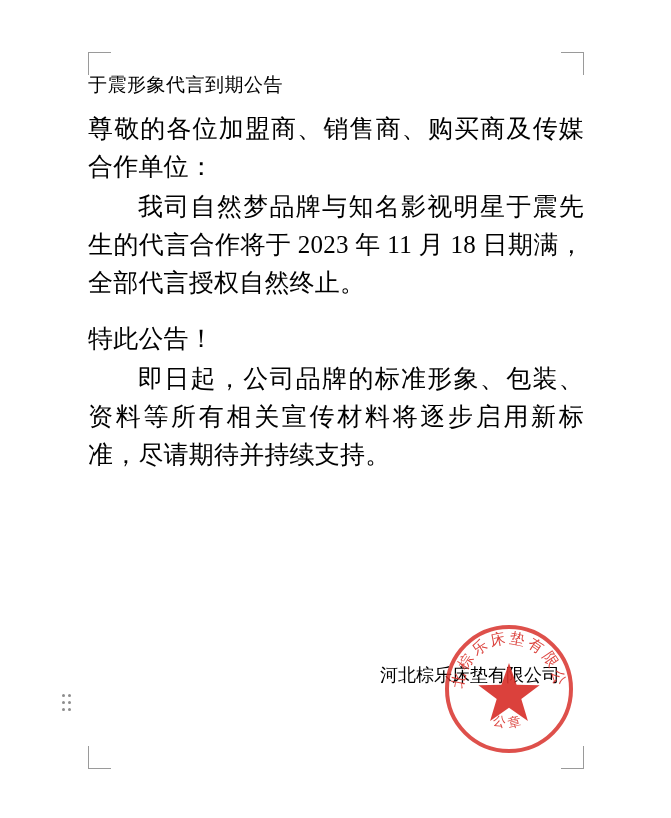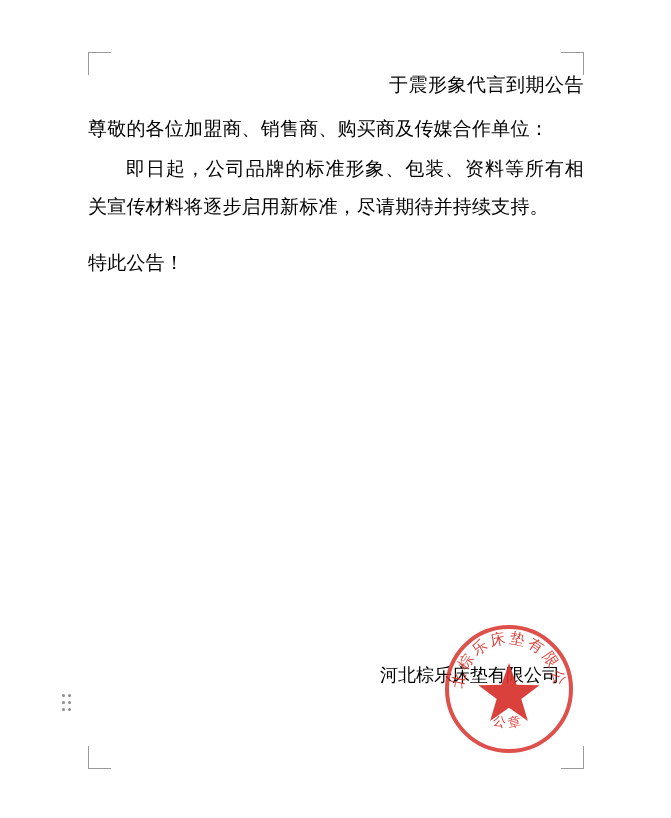--- a/index.html
+++ b/index.html
@@ -31,30 +31,30 @@
   .crop.br { left: 561px; top: 746px; border-right-width: 1px; border-bottom-width: 1px; }
 
   .doc {
     position: absolute;
     left: 88px;
     top: 62px;
     width: 496px;
   }
 
   .doc-title {
-    text-align: right;
+    text-align: left;
     font-size: 19px;
     line-height: 30px;
     letter-spacing: 0.5px;
     margin: 8px 0 10px 0;
     font-weight: 400;
   }
 
   p.para {
-    font-size: 19px;
+    font-size: 25px;
     line-height: 38px;
     margin: 0 0 2px 0;
     text-align: justify;
     text-justify: inter-ideograph;
     letter-spacing: 0.2px;
   }
   p.indent { text-indent: 2em; }
   p.gap-top { margin-top: 18px; }
 
   .sig-block {
@@ -107,25 +107,26 @@
 <div class="crop tl"></div>
 <div class="crop tr"></div>
 <div class="crop bl"></div>
 <div class="crop br"></div>
 
 <div class="doc">
   <div class="doc-title">于震形象代言到期公告</div>
 
   <p class="para">尊敬的各位加盟商、销售商、购买商及传媒合作单位：</p>
 
+  <p class="para indent">我司自然梦品牌与知名影视明星于震先生的代言合作将于 2023 年 11 月 18 日期满，全部代言授权自然终止。</p>
 
 
+  <p class="para gap-top">特此公告！</p>
+
   <p class="para indent">即日起，公司品牌的标准形象、包装、资料等所有相关宣传材料将逐步启用新标准，尽请期待并持续支持。</p>
-
-  <p class="para gap-top">特此公告！</p>
 </div>
 
 <div class="sig-block">
   <div>河北棕乐床垫有限公司</div>
 </div>
 
 <div class="seal">
   <svg width="134" height="134" viewBox="0 0 134 134" xmlns="http://www.w3.org/2000/svg">
     <defs>
       <path id="sealTopArc" d="M 21,67 A 46,46 0 0 1 113,67"></path>

